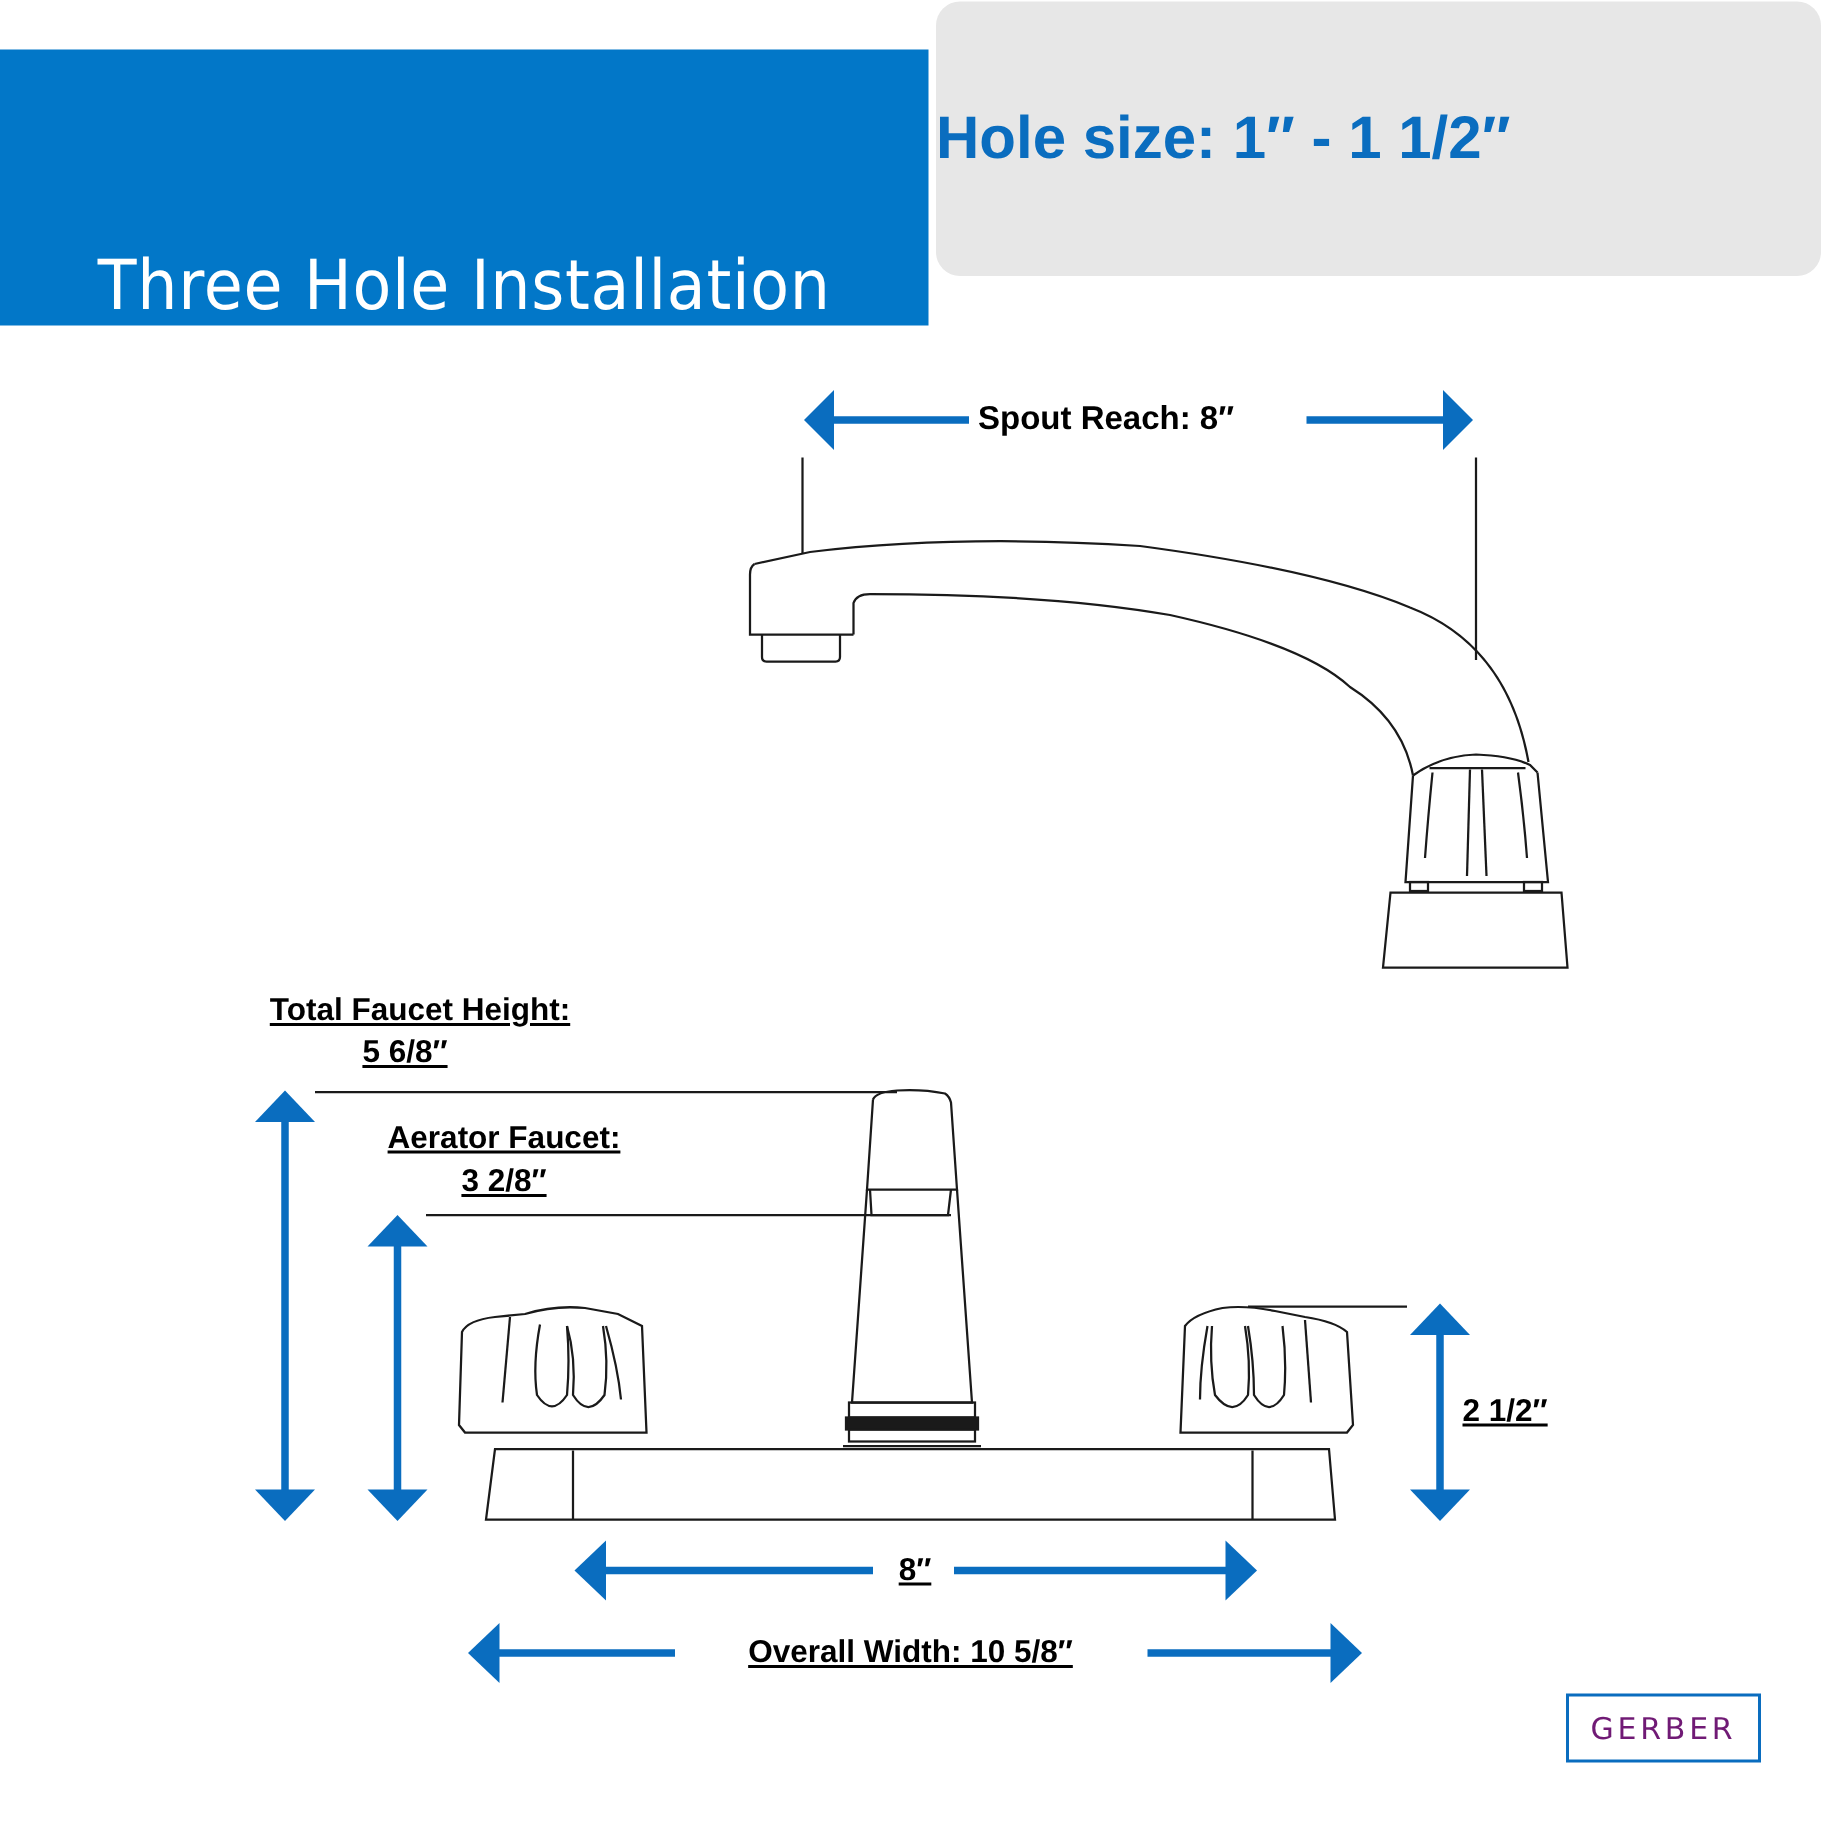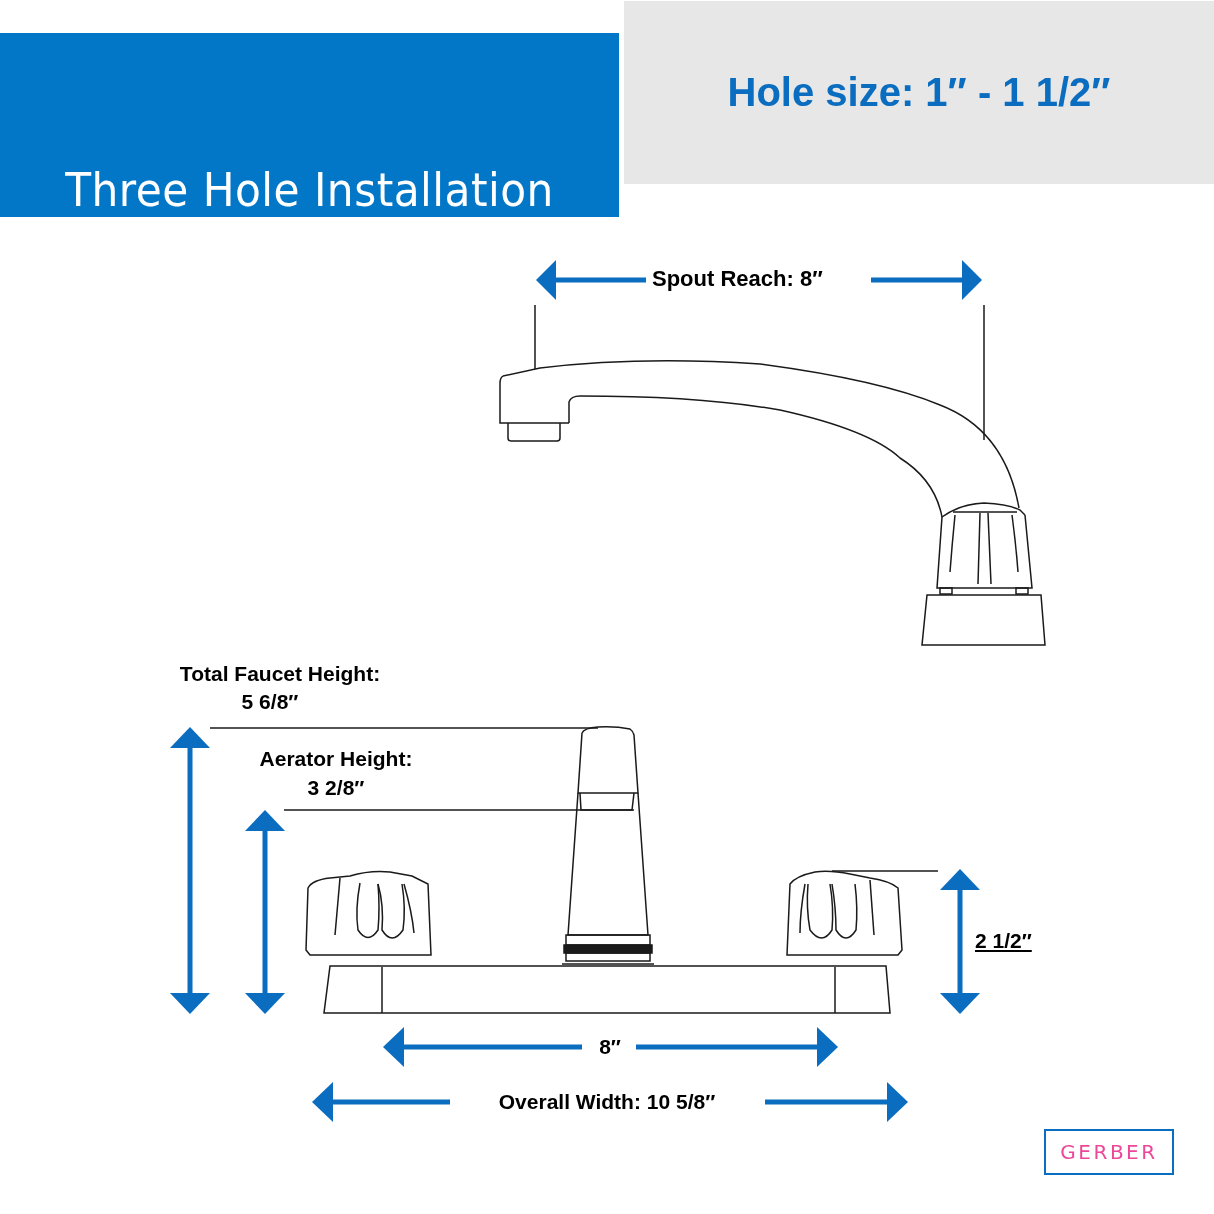--- a/index.html
+++ b/index.html
@@ -8,40 +8,40 @@
     position: absolute; left: 0; top: 0; width: 619px; height: 184px;
     background: #0277c8; display: flex; align-items: flex-end; justify-content: center; margin-top: 33px;
   }
   .header-left span {
     color: #ffffff; font-size: 46px; font-weight: 300; letter-spacing: 0.5px;
     font-family: "DejaVu Sans", sans-serif; font-weight: normal;
     transform: scaleX(0.92); display: inline-block;
   }
   .header-right {
     position: absolute; left: 624px; top: 1px; width: 590px; height: 183px;
-    background: #e7e7e7; display: flex; align-items: center; justify-content: center;
+    background: #e7e7e7; display: flex; align-items: center;  border-radius: 16px;
   }
   .header-right span {
     color: #0a6dbf; font-size: 40px; font-weight: bold;
     font-family: "Liberation Sans", sans-serif;
   }
   .label {
     position: absolute; color: #000000; font-weight: bold;
     font-family: "Liberation Sans", sans-serif; font-size: 21px; white-space: nowrap;
     background: #ffffff; line-height: 24px;
   }
-  .center { text-align: center; }
+  .center { text-align: center; text-decoration: underline; }
   svg.drawing { position: absolute; left: 0; top: 0; }
   .logo {
     position: absolute; left: 1044px; top: 1129px; width: 130px; height: 46px;
     border: 2px solid #0a6dbf; box-sizing: border-box;
     display: flex; align-items: center; justify-content: center;
   }
   .logo span {
-    color: #ec4899; font-size: 20px; letter-spacing: 2.5px;
+    color: #701a75; font-size: 20px; letter-spacing: 2.5px;
     font-family: "DejaVu Sans", sans-serif;
   }
 </style>
 </head>
 <body>
 
 <div class="header-left">
   <span>Three Hole Installation</span>
 </div>
 <div class="header-right">
@@ -144,21 +144,21 @@
     <polygon points="312,1102 333,1082 333,1122" stroke="none"></polygon>
     <polygon points="908,1102 887,1082 887,1122" stroke="none"></polygon>
   </g>
 </svg>
 
 <div class="label" style="left:652px; top:267px; font-size:22px;">Spout Reach: 8″</div>
 
 <div class="label center" style="left:150px; top:662px; width:260px;">Total Faucet Height:</div>
 <div class="label center" style="left:150px; top:690px; width:240px;">5 6/8″</div>
 
-<div class="label center" style="left:236px; top:747px; width:200px;">Aerator Height:</div>
+<div class="label center" style="left:236px; top:747px; width:200px;">Aerator Faucet:</div>
 <div class="label center" style="left:236px; top:776px; width:200px;">3 2/8″</div>
 
 <div class="label" style="left:975px; top:929px;text-decoration:underline;">2 1/2″</div>
 
 <div class="label center" style="left:588px; top:1035px; width:44px;">8″</div>
 
 <div class="label center" style="left:456px; top:1090px; width:302px;">Overall Width: 10 5/8″</div>
 
 <div class="logo">
   <span>GERBER</span>

